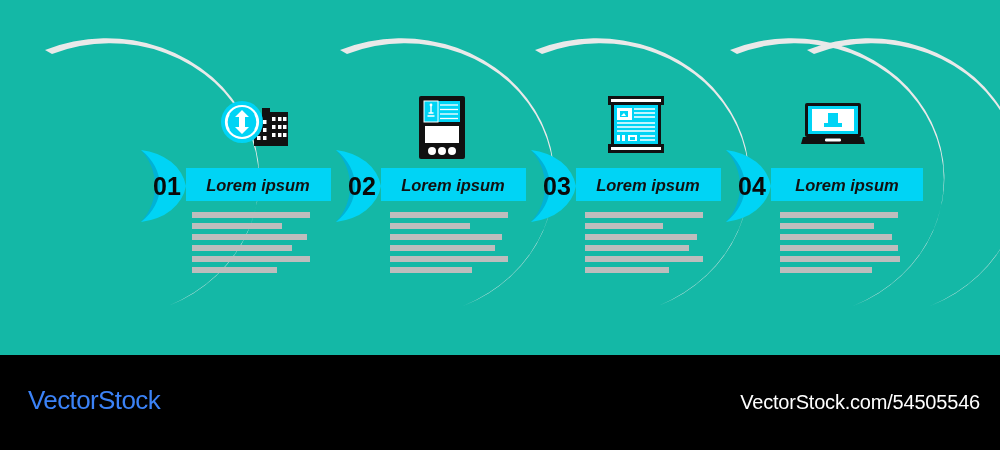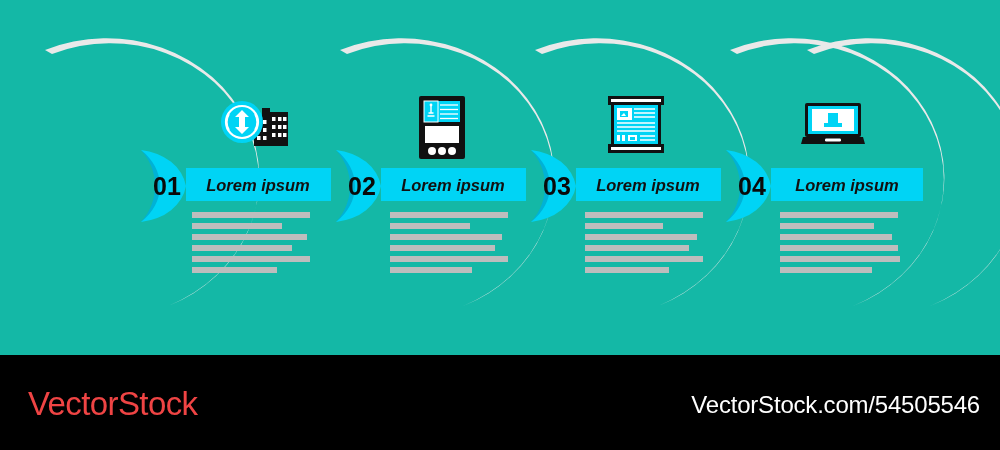--- a/index.html
+++ b/index.html
@@ -39,33 +39,33 @@
     left: 0;
     top: 355px;
     width: 1000px;
     height: 95px;
     background: #000000;
   }
   #wm-logo {
     position: absolute;
     left: 28px;
     top: 30px;
-    color: #ef4444;
-    font-size: 33px;
+    color: #3b82f6;
+    font-size: 26px;
     font-weight: 400;
     letter-spacing: -0.6px;
     font-family: "Liberation Sans", sans-serif;
     white-space: nowrap;
   }
   #wm-url {
     position: absolute;
     right: 20px;
     top: 36px;
     color: #ffffff;
-    font-size: 24px;
+    font-size: 20px;
     font-weight: 400;
     letter-spacing: -0.2px;
     font-family: "Liberation Sans", sans-serif;
     white-space: nowrap;
     text-align: center;
   }
 
   .num-text {
     font-family: "Liberation Sans", sans-serif;
     font-size: 25px;

